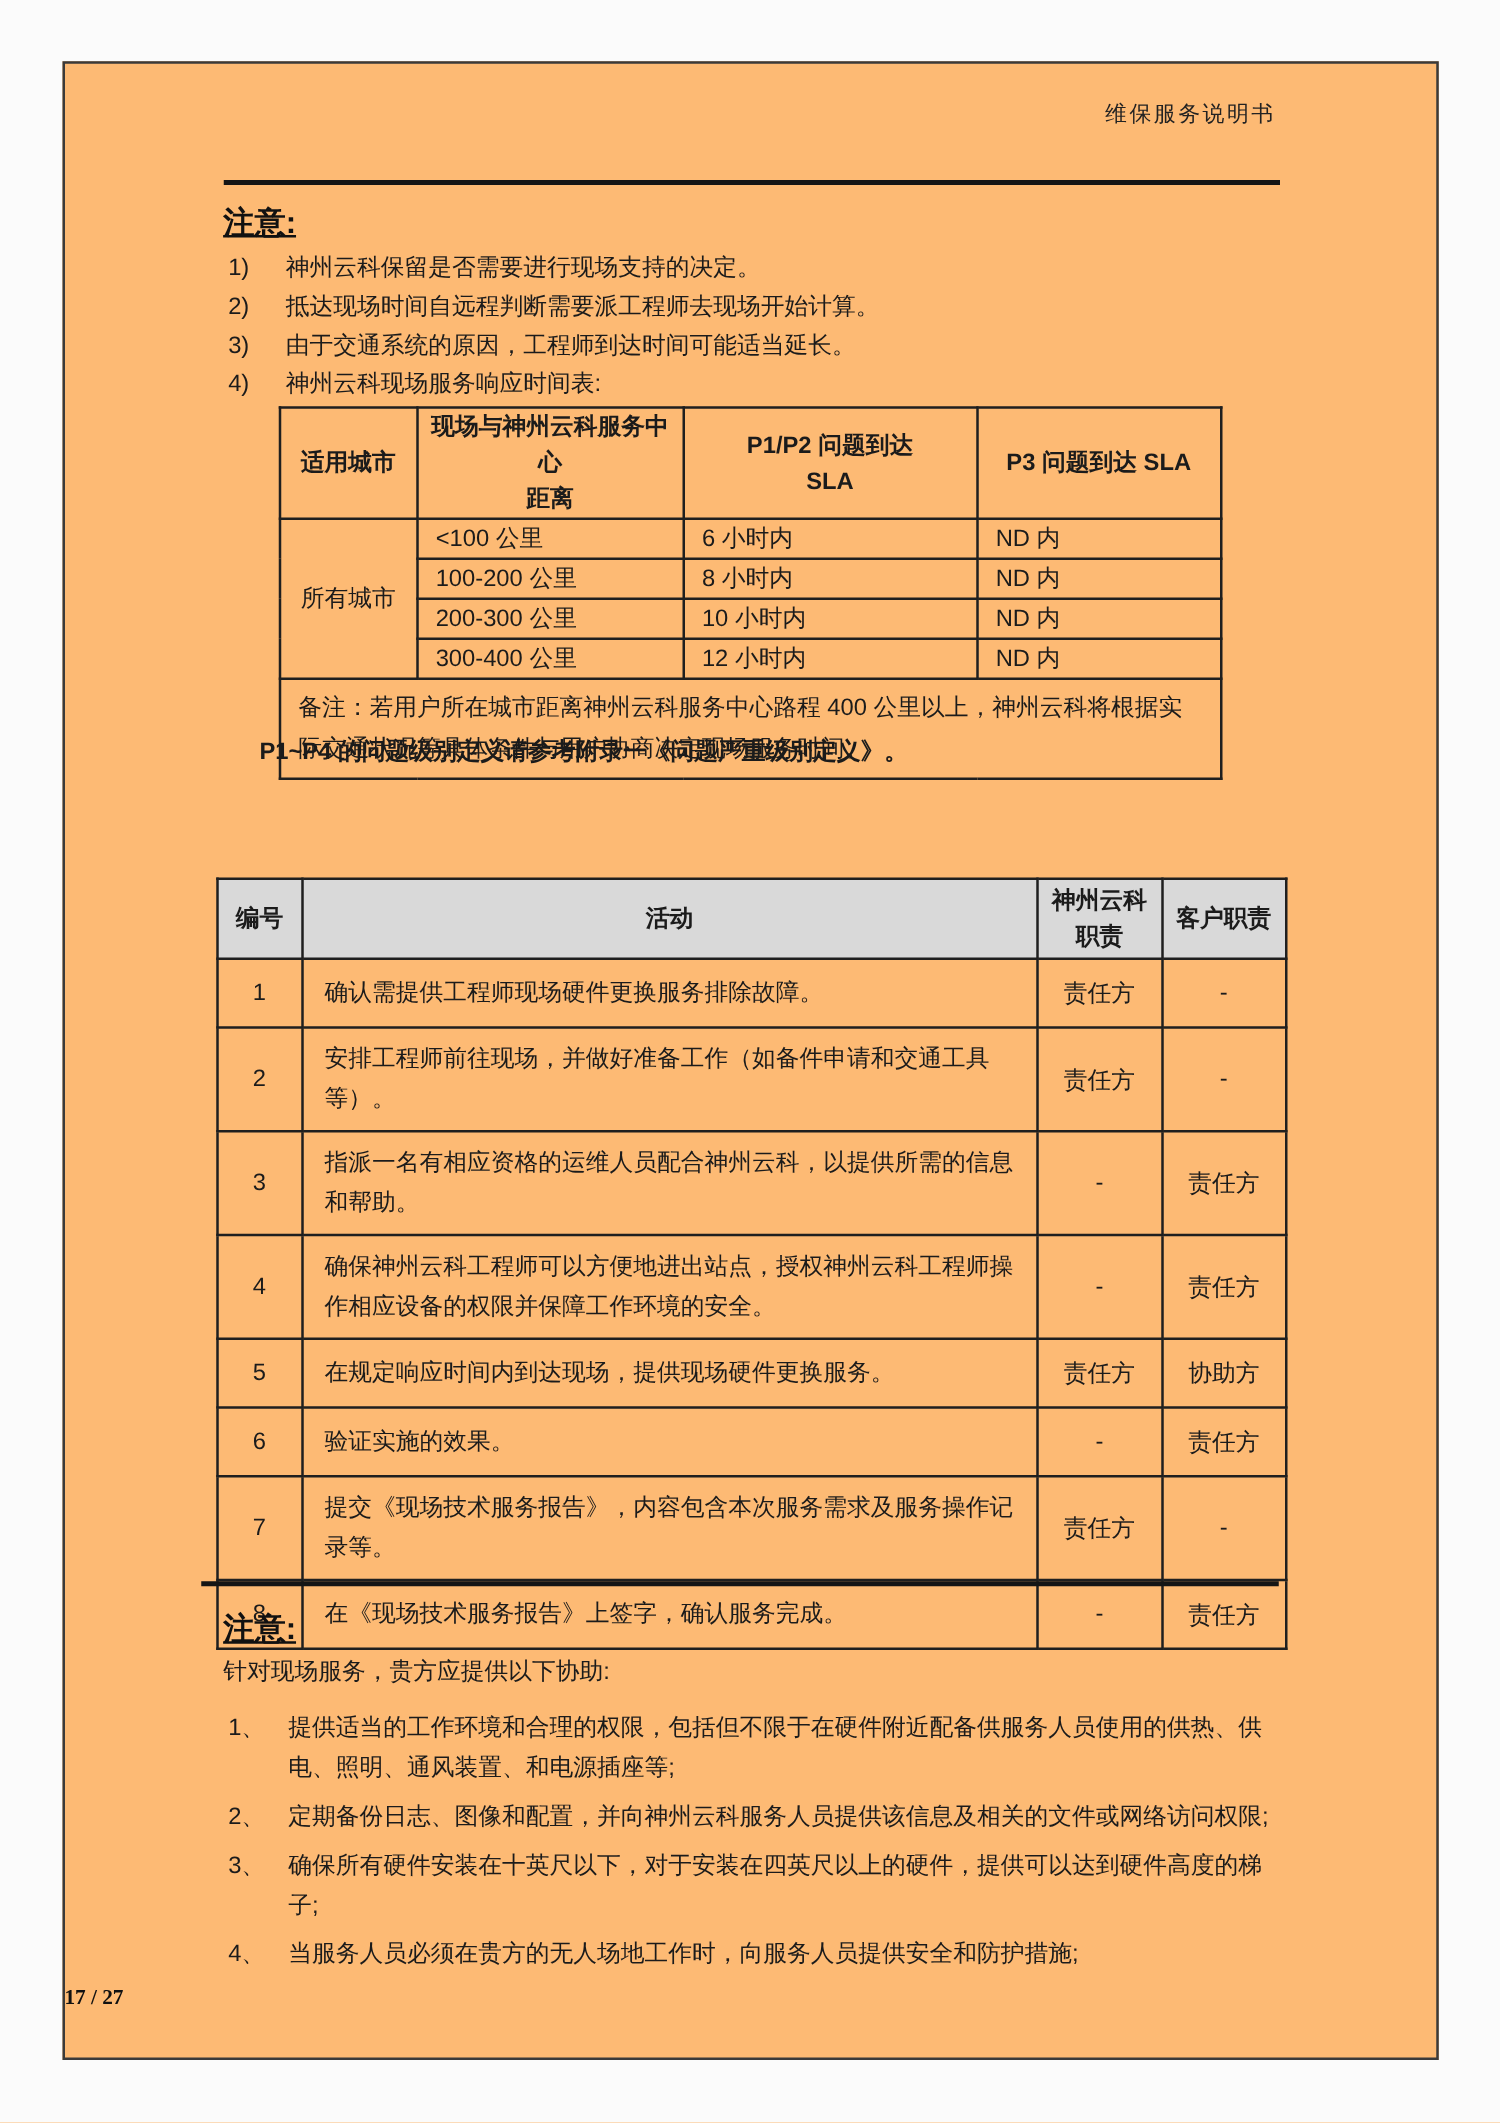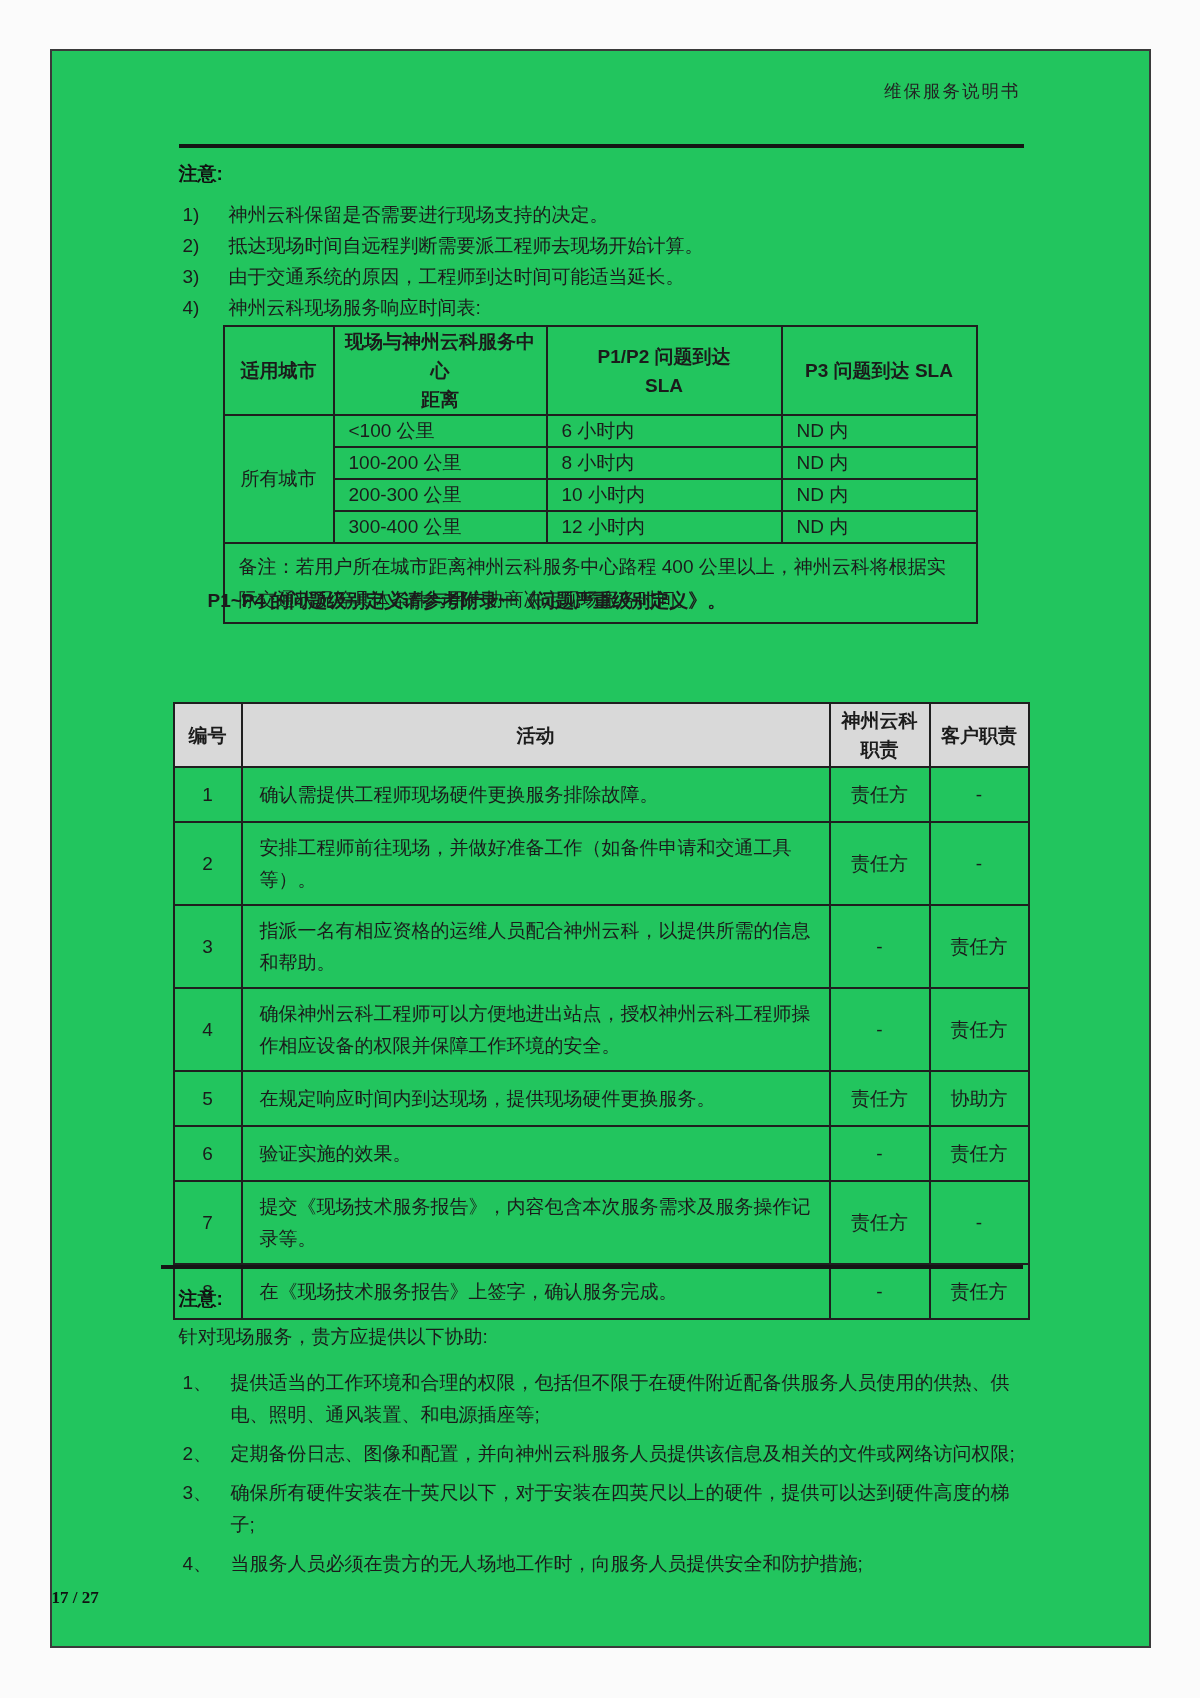--- a/index.html
+++ b/index.html
@@ -8,34 +8,34 @@
     background:#fbfbfb;
     font-family:"Liberation Sans", sans-serif;
     color:#1b1b1b;
     -webkit-font-smoothing:antialiased;
   }
   .page{
     position:relative;
     width:1097px;height:1595px;
     margin:0 auto;
     top:49px;
-    background:#22c55e;
+    background:#fdba74;
     border:2px solid #3a3a3a;
   }
   .doc-header{
     position:absolute;top:28px;right:128px;
     font-family:"Liberation Serif", serif;
     font-size:17.5px;letter-spacing:2px;color:#222;
   }
   .rule{position:absolute;background:#151515;}
   .rule1{top:93px;left:127px;width:845px;height:3.5px;}
   .rule2{top:1214px;left:109px;width:862px;height:4px;}
   .note-label{
     position:absolute;left:127px;
-    font-size:19px;font-weight:bold;color:#111;
+    font-size:25px;font-weight:bold;color:#111;text-decoration:underline;
   }
   .note1{top:110px;}
   .note2{top:1235px;}
   .intro{position:absolute;top:1273px;left:127px;font-size:19px;}
   .numlist{position:absolute;left:131px;width:840px;}
   .list1{top:148px;}
   .list2{top:1316px;}
   .numlist .li{display:flex;align-items:flex-start;}
   .list1 .li{line-height:31px;}
   .list2 .li{line-height:32px;margin-bottom:7px;}

